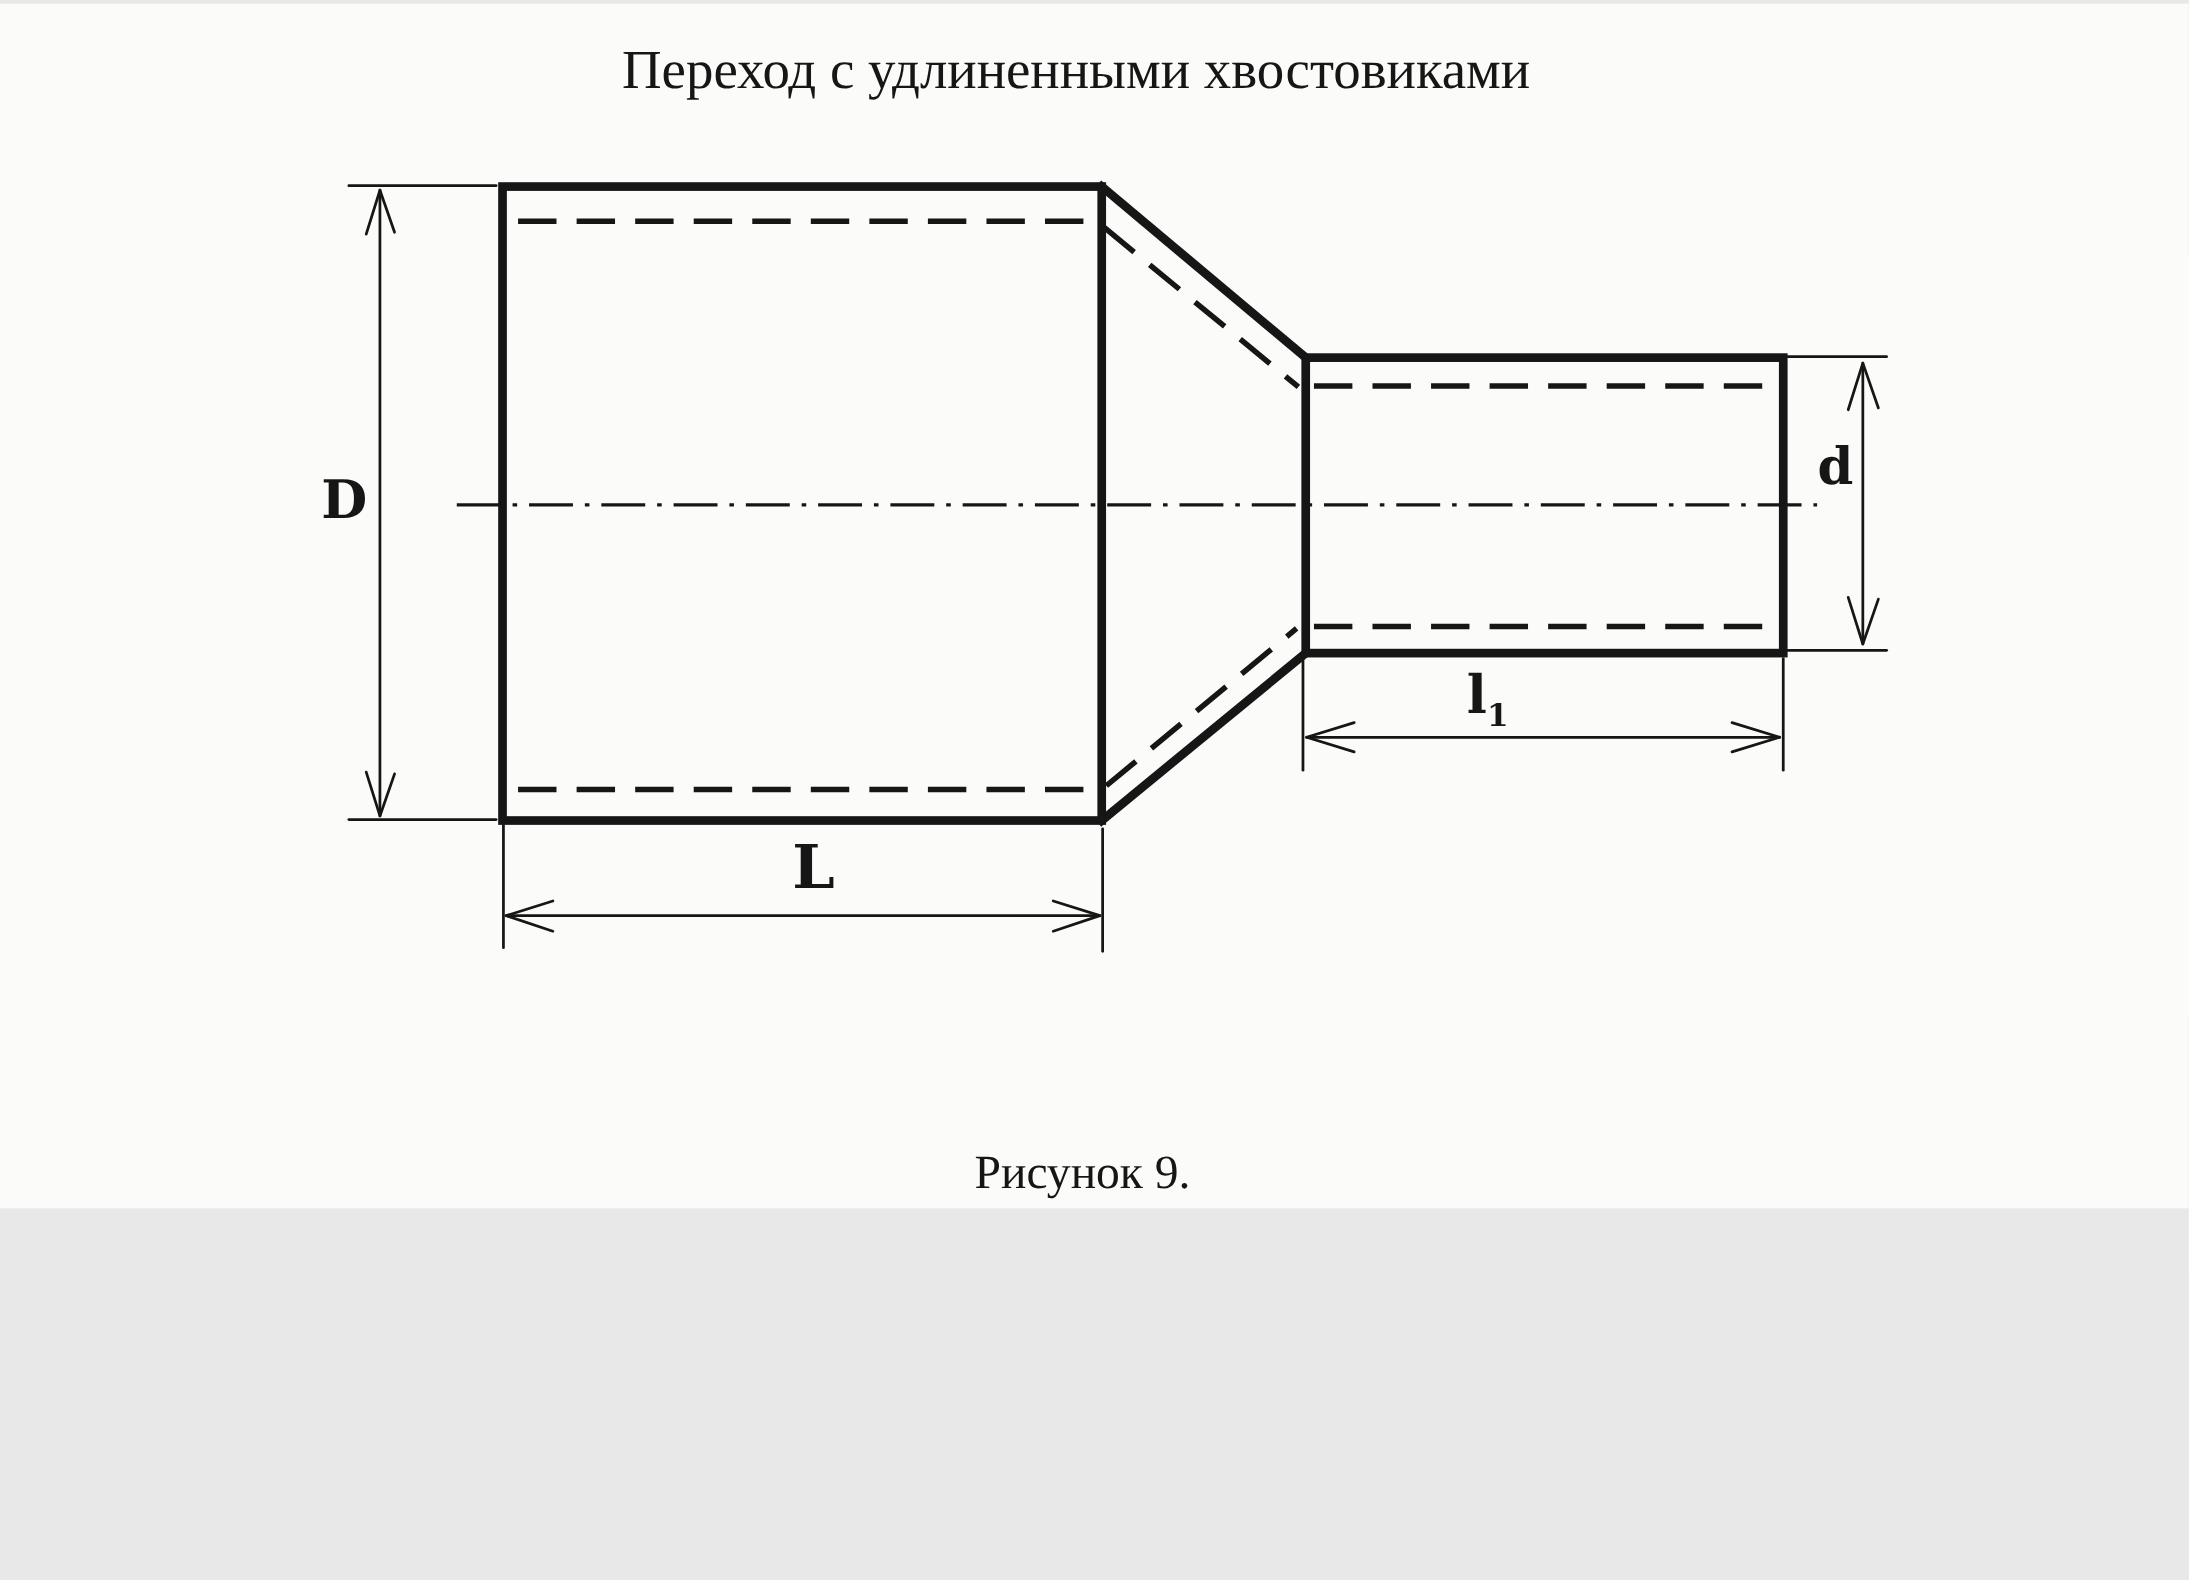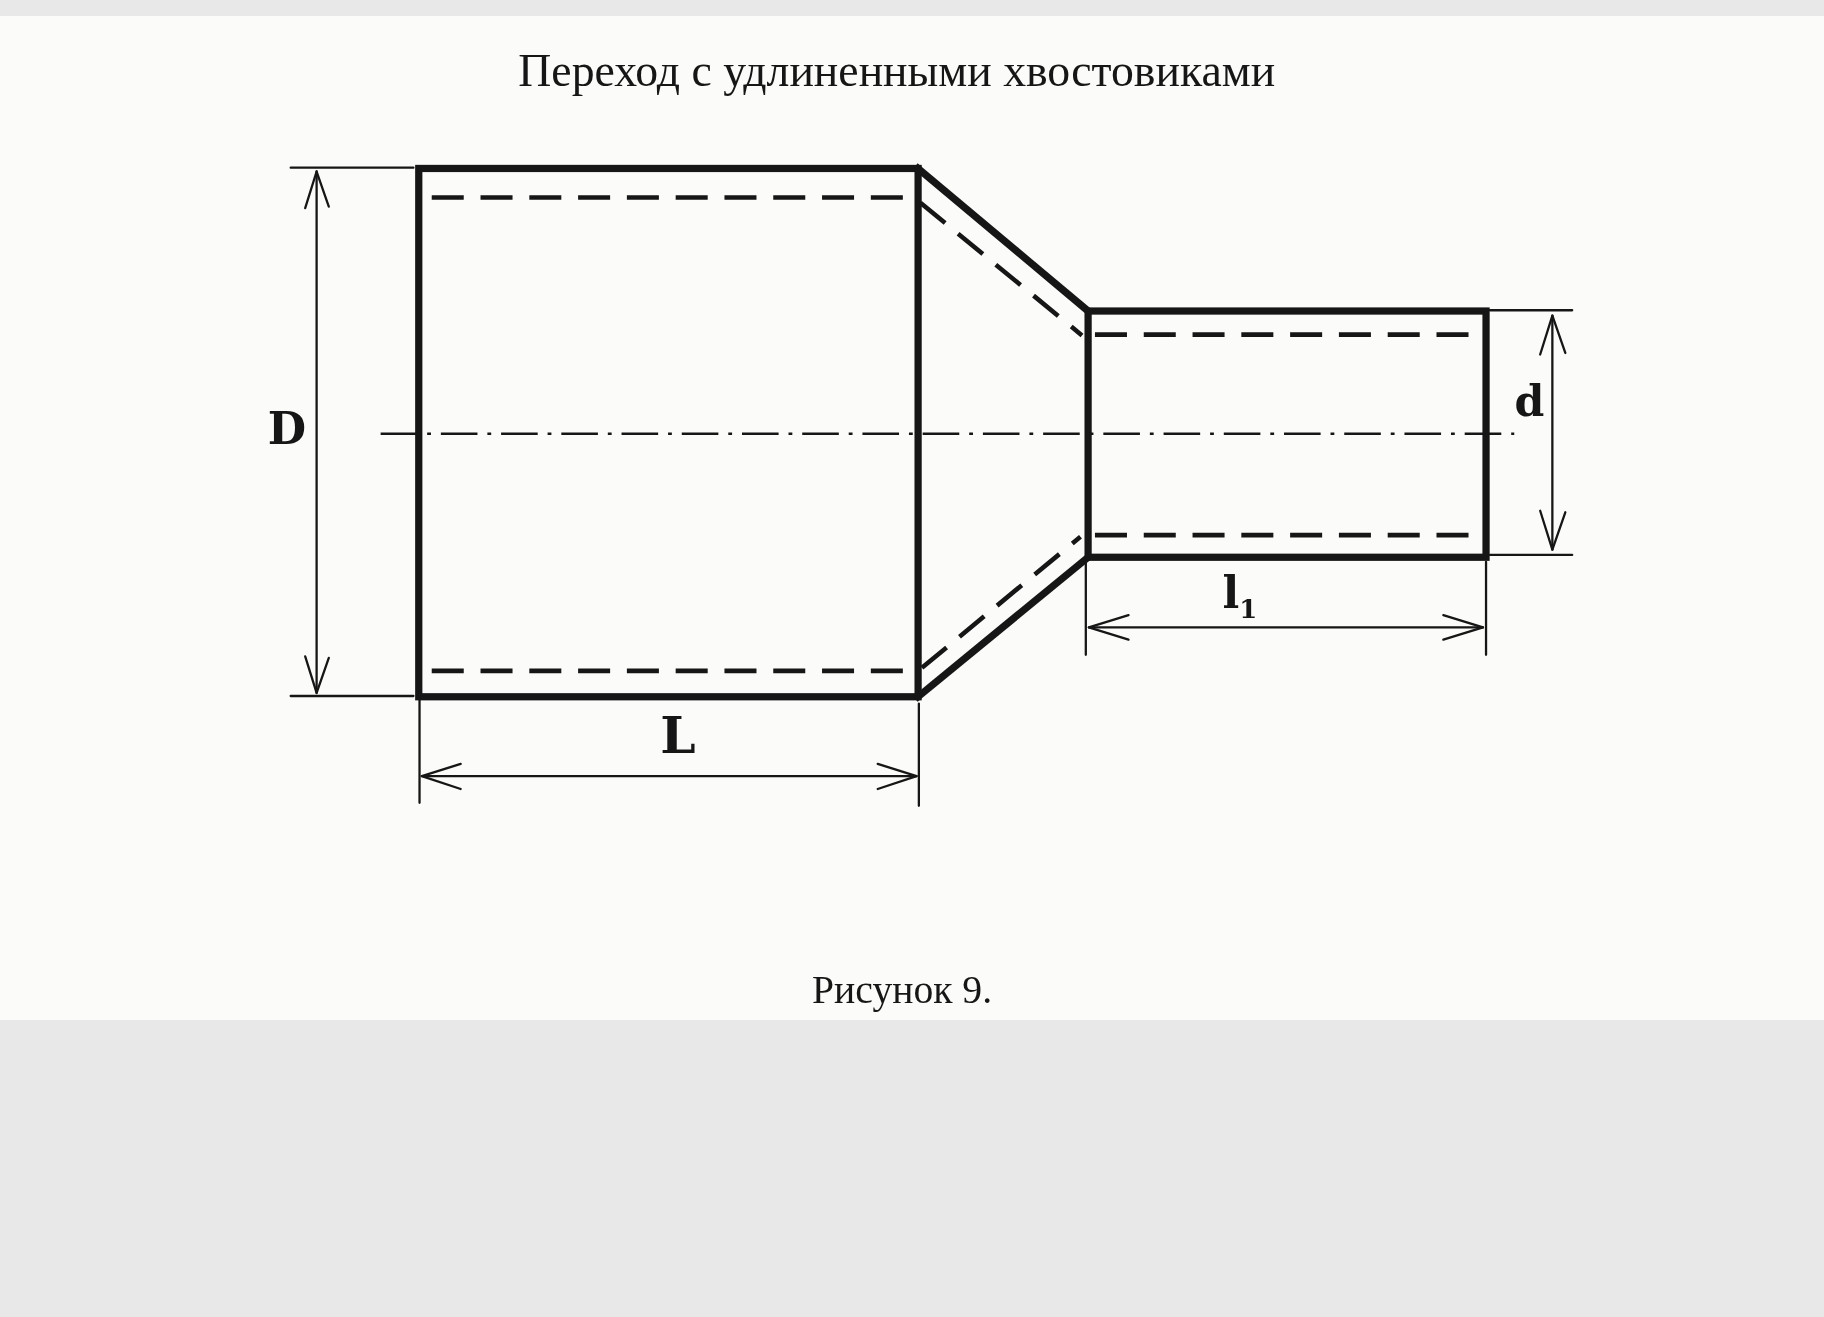--- a/index.html
+++ b/index.html
@@ -5,21 +5,21 @@
   html, body {
     margin: 0;
     padding: 0;
     background: #e8e8e8;
     font-family: "Liberation Serif", serif;
   }
   .page {
     position: relative;
     width: 1824px;
     height: 1004px;
-    margin: 16px auto;
+    margin: 3px auto;
     background: var(--bg, #fbfbf9);
     color: var(--ink, #161616);
     overflow: hidden;
   }
   svg.drawing {
     position: absolute;
     inset: 0;
     width: 100%;
     height: 100%;
     color: var(--ink, #161616);

